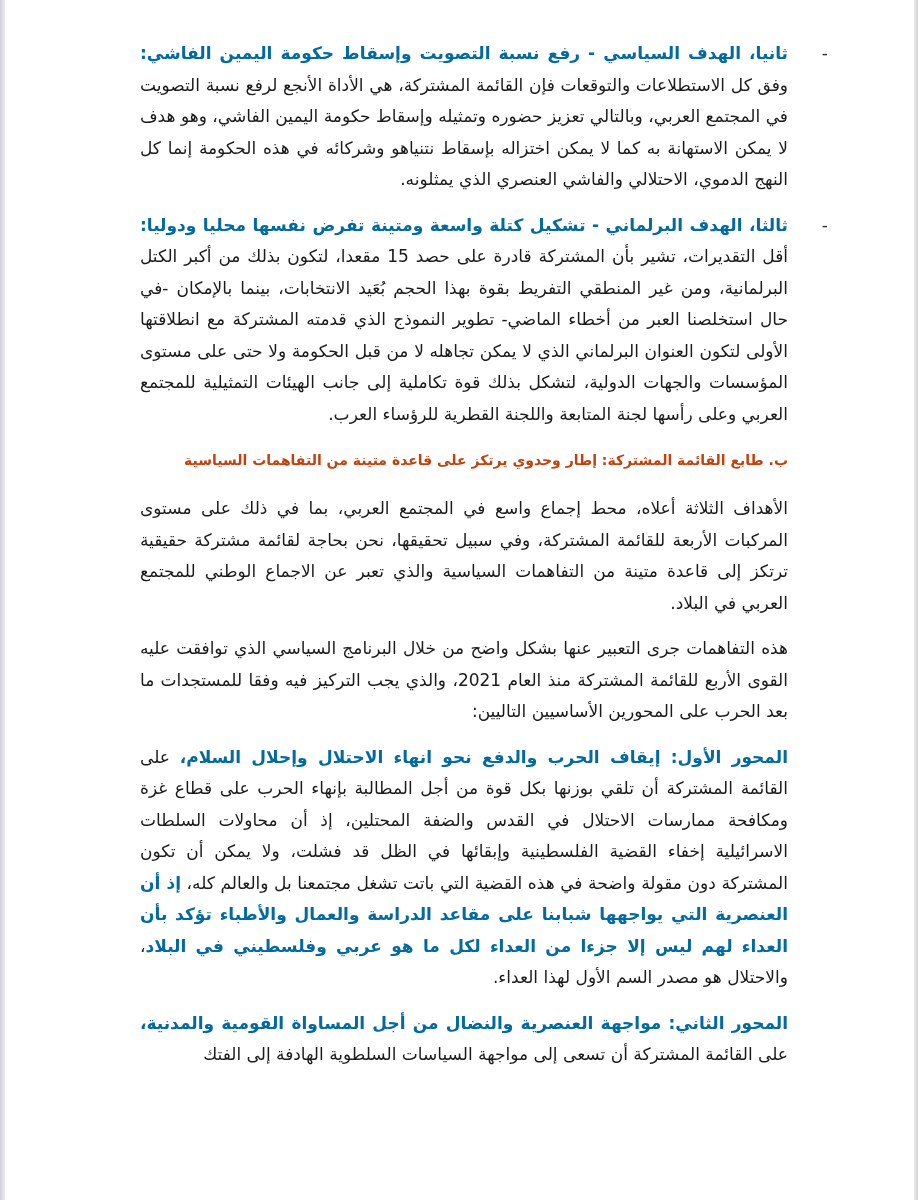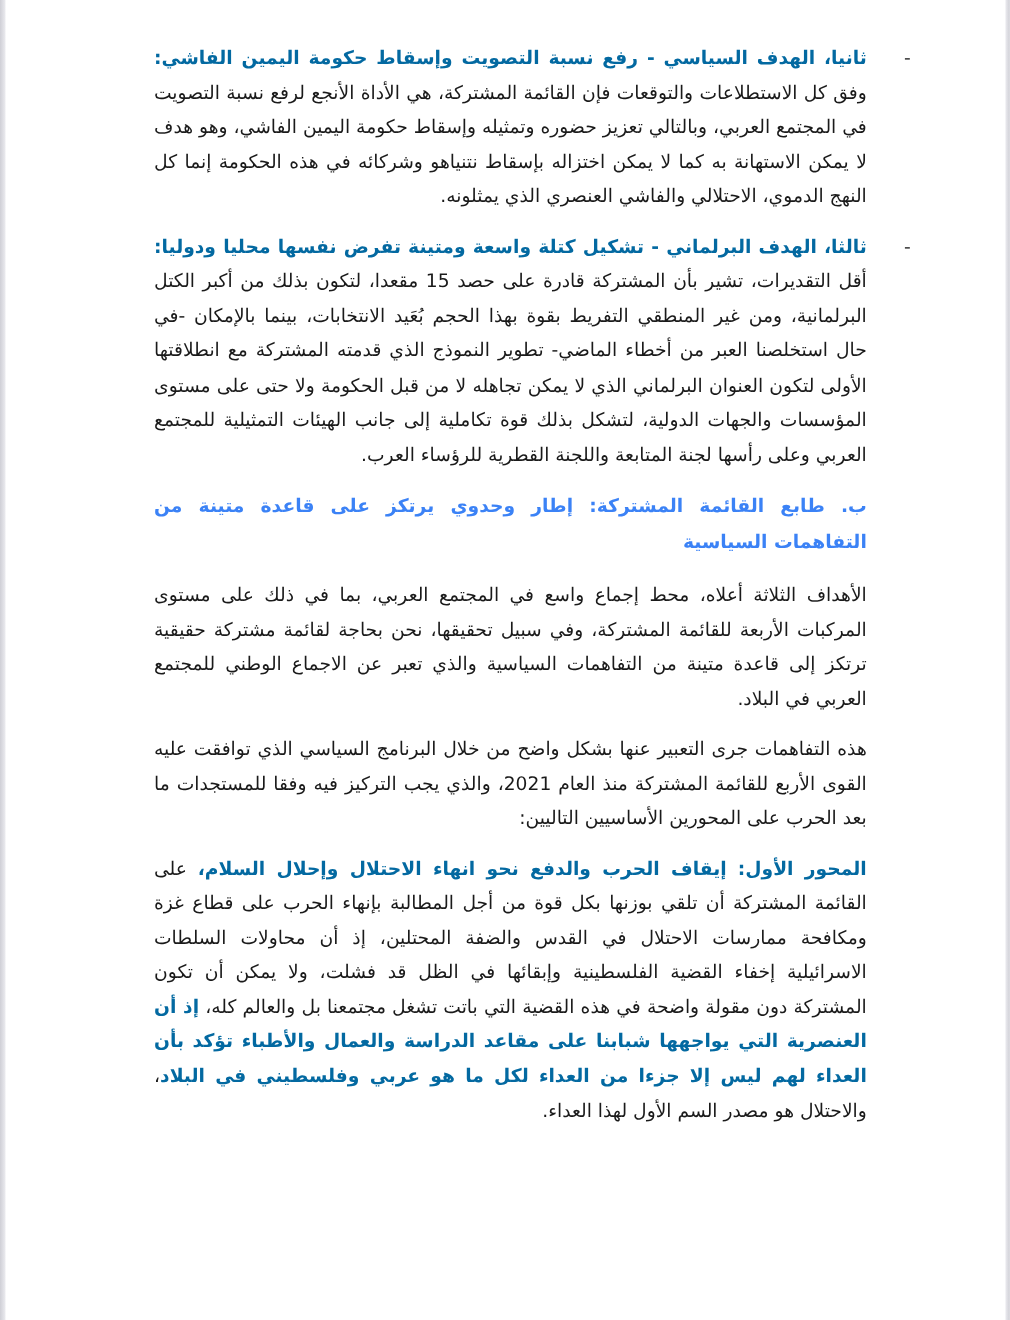--- a/index.html
+++ b/index.html
@@ -42,24 +42,24 @@
     }
     .bullet-dash {
       position: absolute;
       right: -40px;
       top: 0;
       font-weight: normal;
       color: #333;
     }
     .section-heading {
       font-weight: bold;
-      font-size: 17px;
+      font-size: 14px;
       line-height: 33px;
       margin: 4px 0 16px 0;
-      color: #3b82f6;
+      color: #c2410c;
     }
   </style>
 </head>
 <body>
 
 <div class="page-edge-left"></div>
 <div class="page-edge-right"></div>
 
 <div class="page">
 
@@ -77,14 +77,17 @@
   <h2 class="section-heading">ب. طابع القائمة المشتركة: إطار وحدوي يرتكز على قاعدة متينة من التفاهمات السياسية</h2>
 
   <p class="para">الأهداف الثلاثة أعلاه، محط إجماع واسع في المجتمع العربي، بما في ذلك على مستوى المركبات الأربعة للقائمة المشتركة، وفي سبيل تحقيقها، نحن بحاجة لقائمة مشتركة حقيقية ترتكز إلى قاعدة متينة من التفاهمات السياسية والذي تعبر عن الاجماع الوطني للمجتمع العربي في البلاد.</p>
 
   <p class="para">هذه التفاهمات جرى التعبير عنها بشكل واضح من خلال البرنامج السياسي الذي توافقت عليه القوى الأربع للقائمة المشتركة منذ العام 2021، والذي يجب التركيز فيه وفقا للمستجدات ما بعد الحرب على المحورين الأساسيين التاليين:</p>
 
   <p class="para">
     <span class="bold">المحور الأول: إيقاف الحرب والدفع نحو انهاء الاحتلال وإحلال السلام،</span><span> على القائمة المشتركة أن تلقي بوزنها بكل قوة من أجل المطالبة بإنهاء الحرب على قطاع غزة ومكافحة ممارسات الاحتلال في القدس والضفة المحتلين، إذ أن محاولات السلطات الاسرائيلية إخفاء القضية الفلسطينية وإبقائها في الظل قد فشلت، ولا يمكن أن تكون المشتركة دون مقولة واضحة في هذه القضية التي باتت تشغل مجتمعنا بل والعالم كله، </span><span class="bold">إذ أن العنصرية التي يواجهها شبابنا على مقاعد الدراسة  والعمال والأطباء تؤكد بأن العداء لهم ليس إلا جزءا من العداء لكل ما هو عربي وفلسطيني في البلاد</span><span>، والاحتلال هو مصدر السم  الأول لهذا العداء.</span>
   </p>
 
+  <p class="para">
+    <span class="bold">المحور الثاني: مواجهة العنصرية والنضال من أجل المساواة القومية والمدنية،</span><span> على القائمة المشتركة أن تسعى إلى مواجهة السياسات السلطوية الهادفة إلى الفتك</span>
+  </p>
 
 </div>
 
 </body></html>

